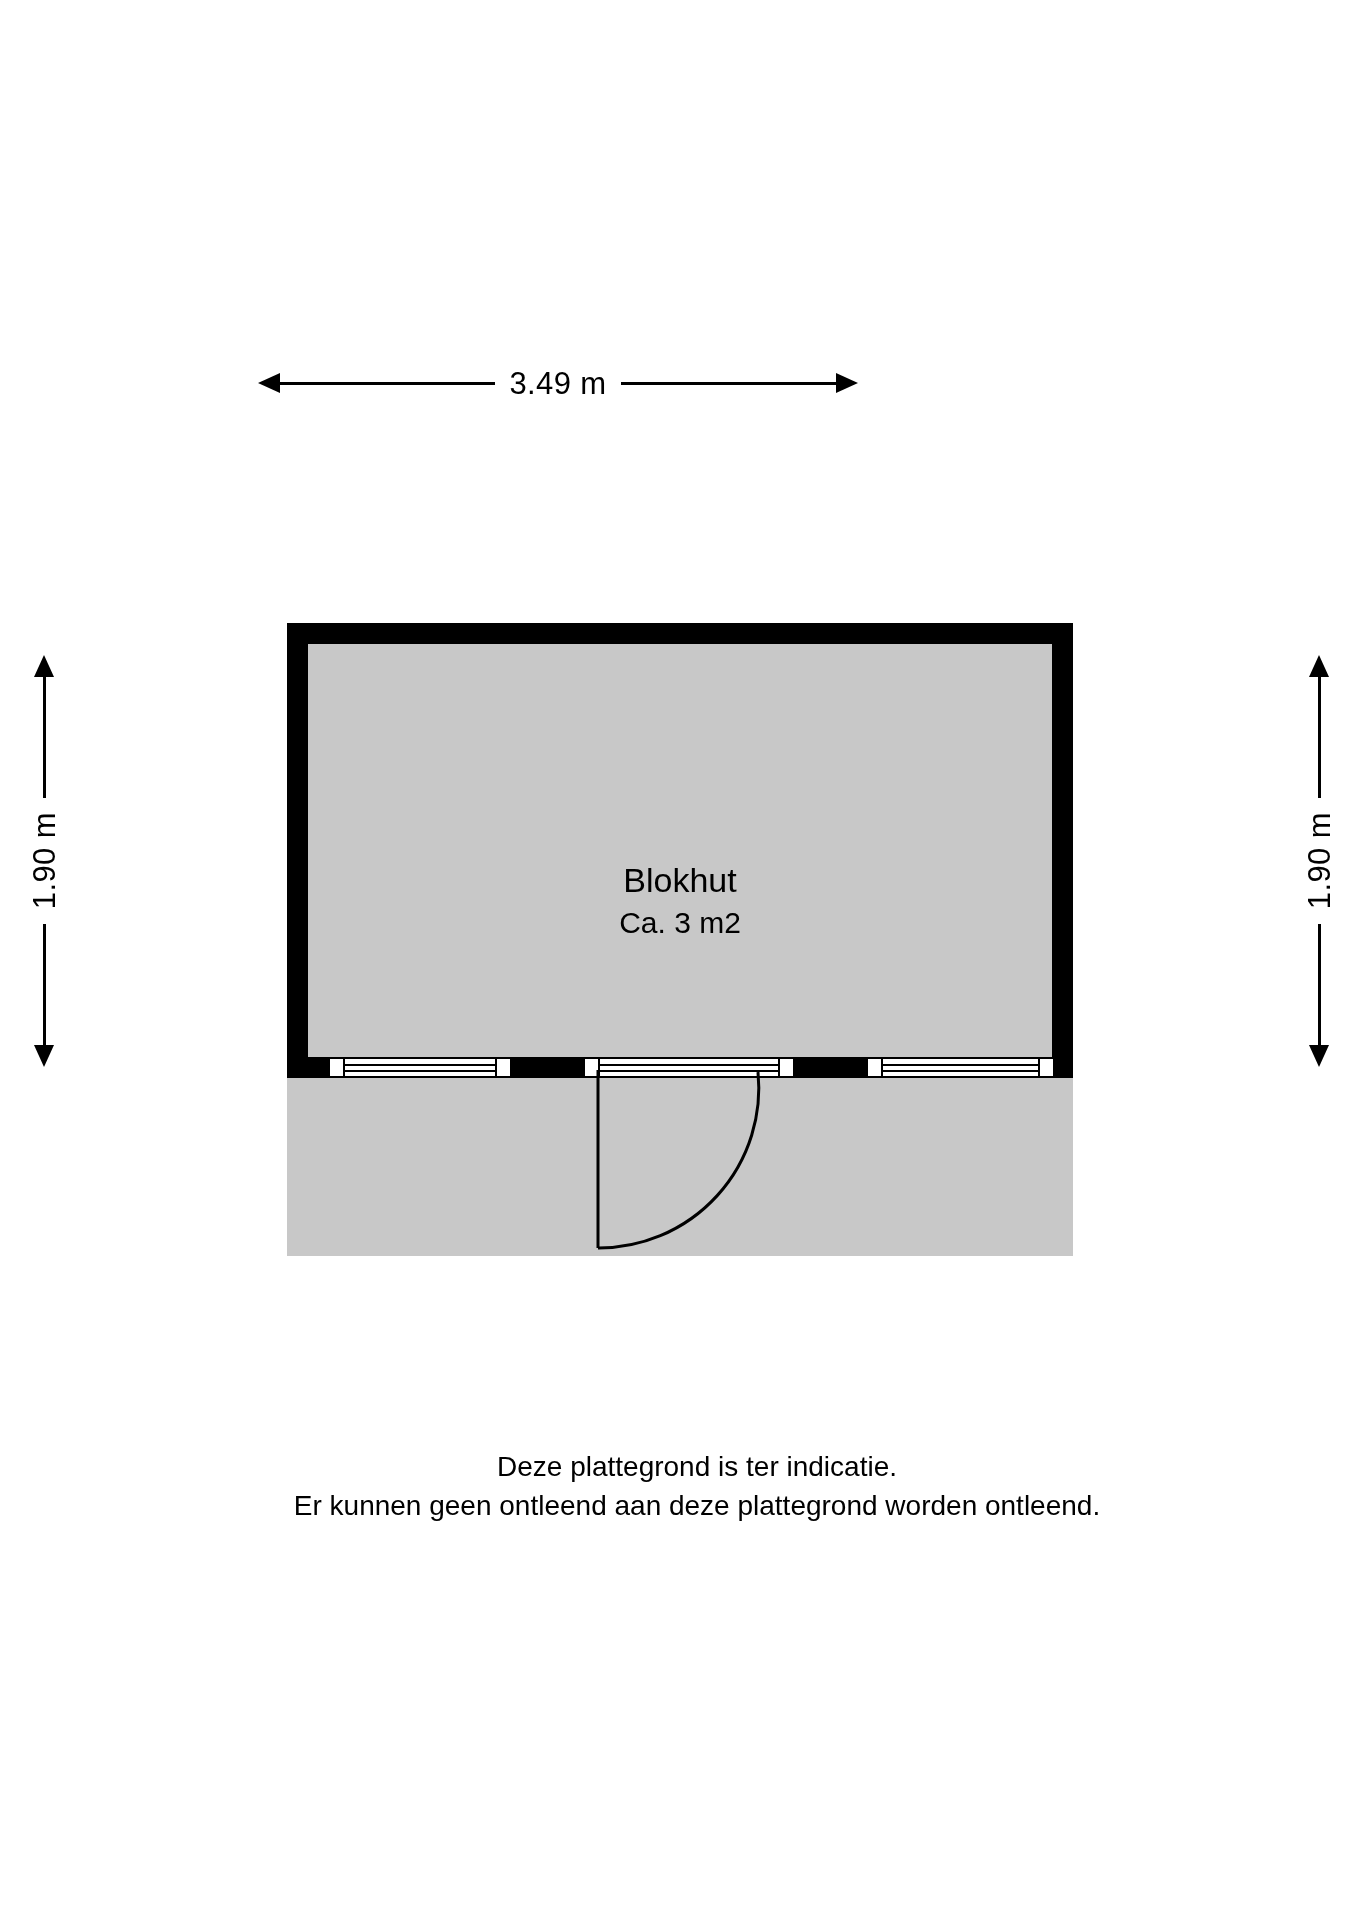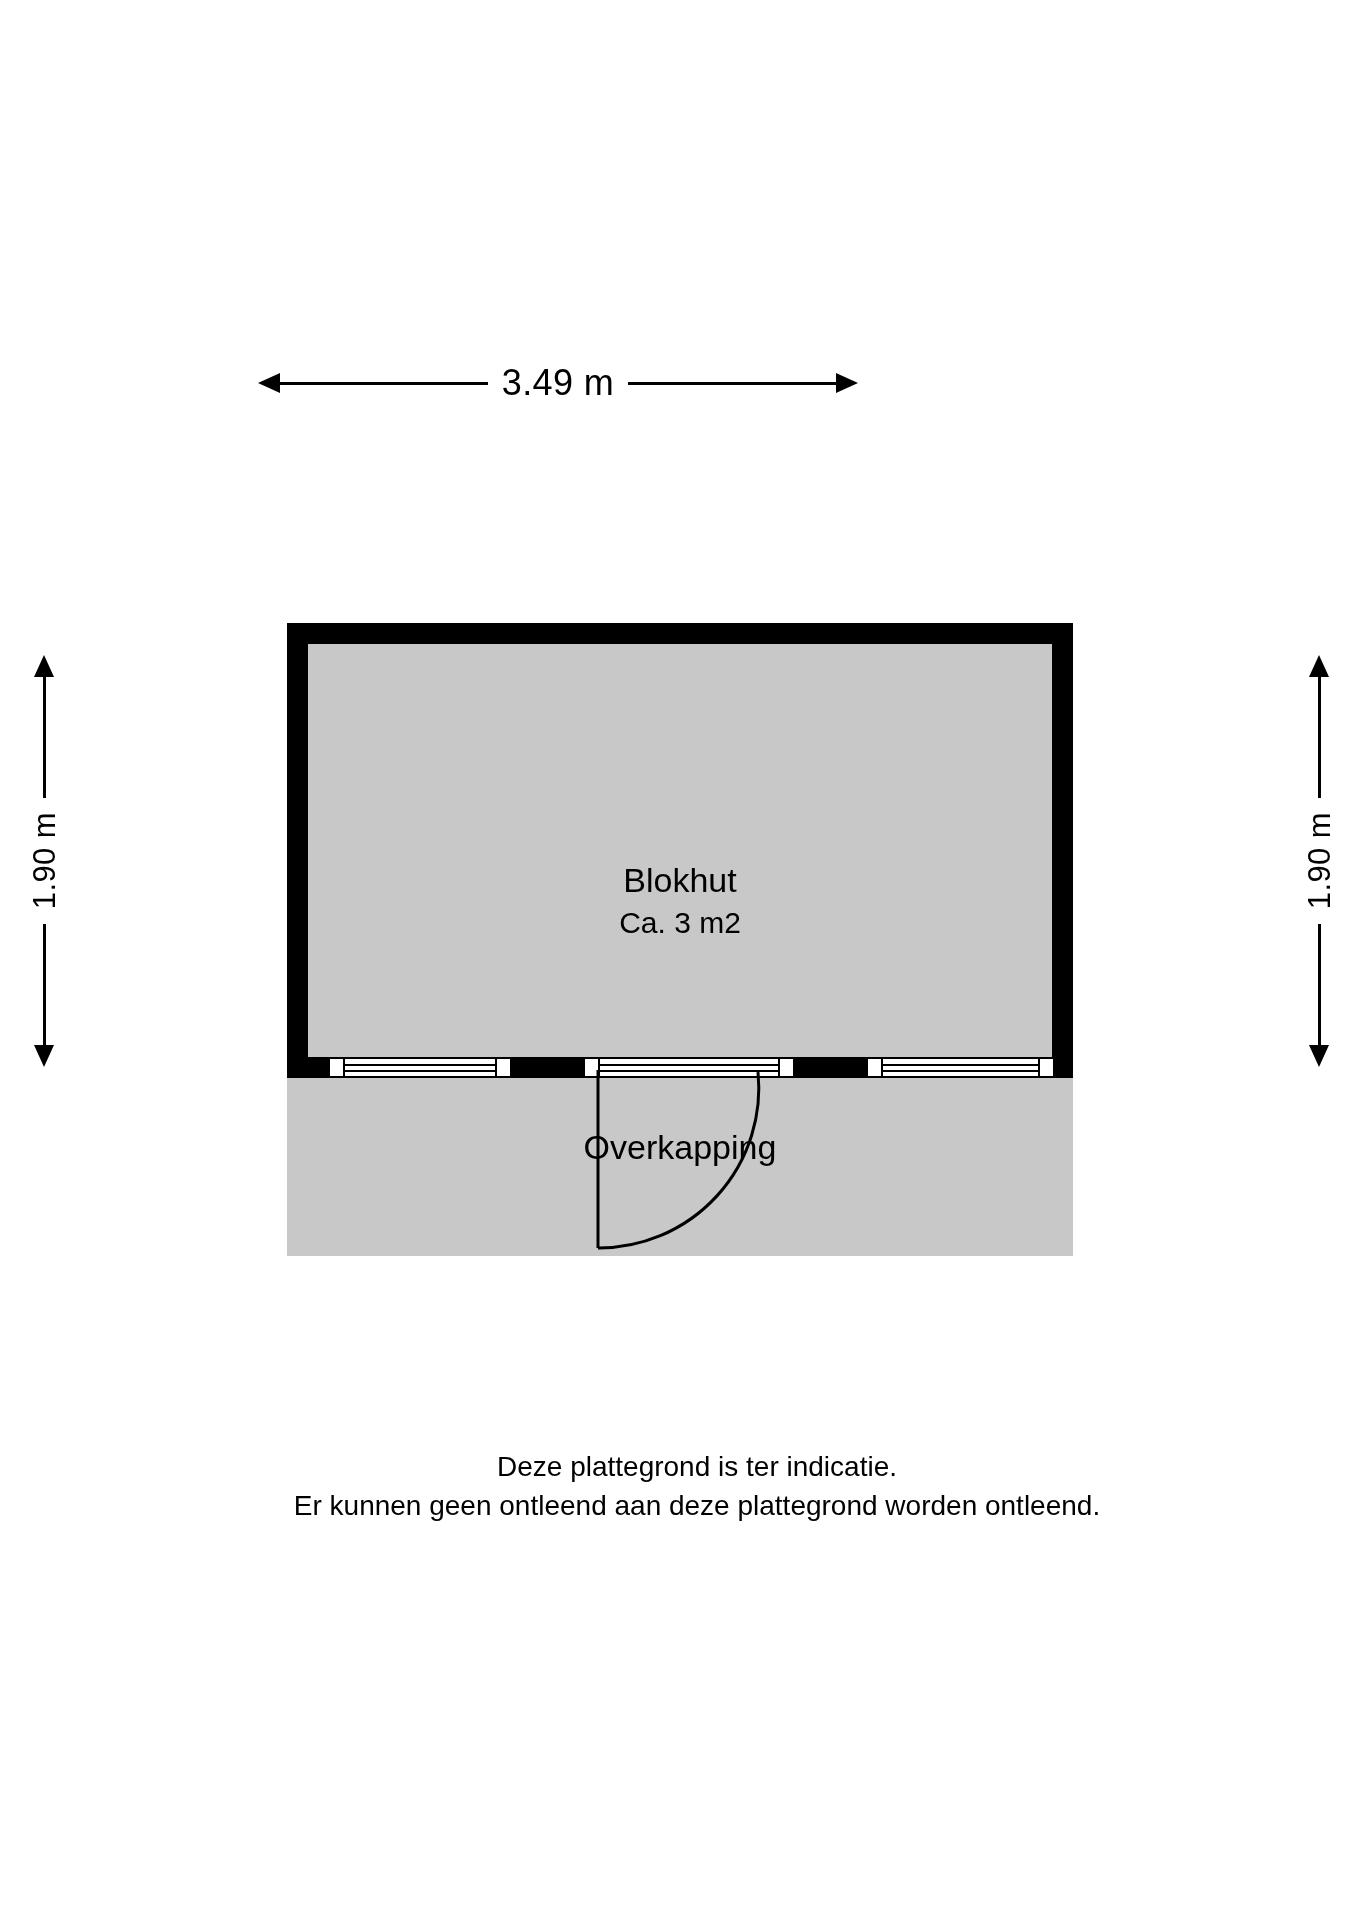--- a/index.html
+++ b/index.html
@@ -32,21 +32,21 @@
     align-items: center;
     justify-content: center;
   }
   .dim-h .bar {
     flex: 1 1 auto;
     height: 3px;
     background: #000;
   }
   .dim-h .dim-label {
     padding: 0 14px;
-    font-size: 36px;
+    font-size: 31px;
     line-height: 1;
     white-space: nowrap;
     letter-spacing: 0.4px;
   }
   .arrow-left {
     width: 0; height: 0;
     border-top: 10px solid transparent;
     border-bottom: 10px solid transparent;
     border-right: 22px solid #000;
     flex: 0 0 auto;
@@ -250,22 +250,19 @@
     <line x1="18" y1="0" x2="18" y2="178" stroke="#000" stroke-width="3" fill="none"></line>
 
     <path d="M 18,178 A 160,160 0 0 0 178,2" stroke="#000" stroke-width="3" fill="none"></path>
   </svg>
 
   <div class="room-label" style="left:428px; top:818px; width:504px;margin-top:40px;">
     <div>Blokhut</div>
     <div class="sub">Ca. 3 m2</div>
   </div>
 
-  <div class="canopy-label" style="left:428px; top:1130px; width:504px;">
-    <span>Overkapping</span>
-  </div>
 
   <div class="disclaimer" style="top:1448px;">
     <div>Deze plattegrond is ter indicatie.</div>
     <div>Er kunnen geen ontleend aan deze plattegrond worden ontleend.</div>
   </div>
 
 </div>
 
 </body></html>

